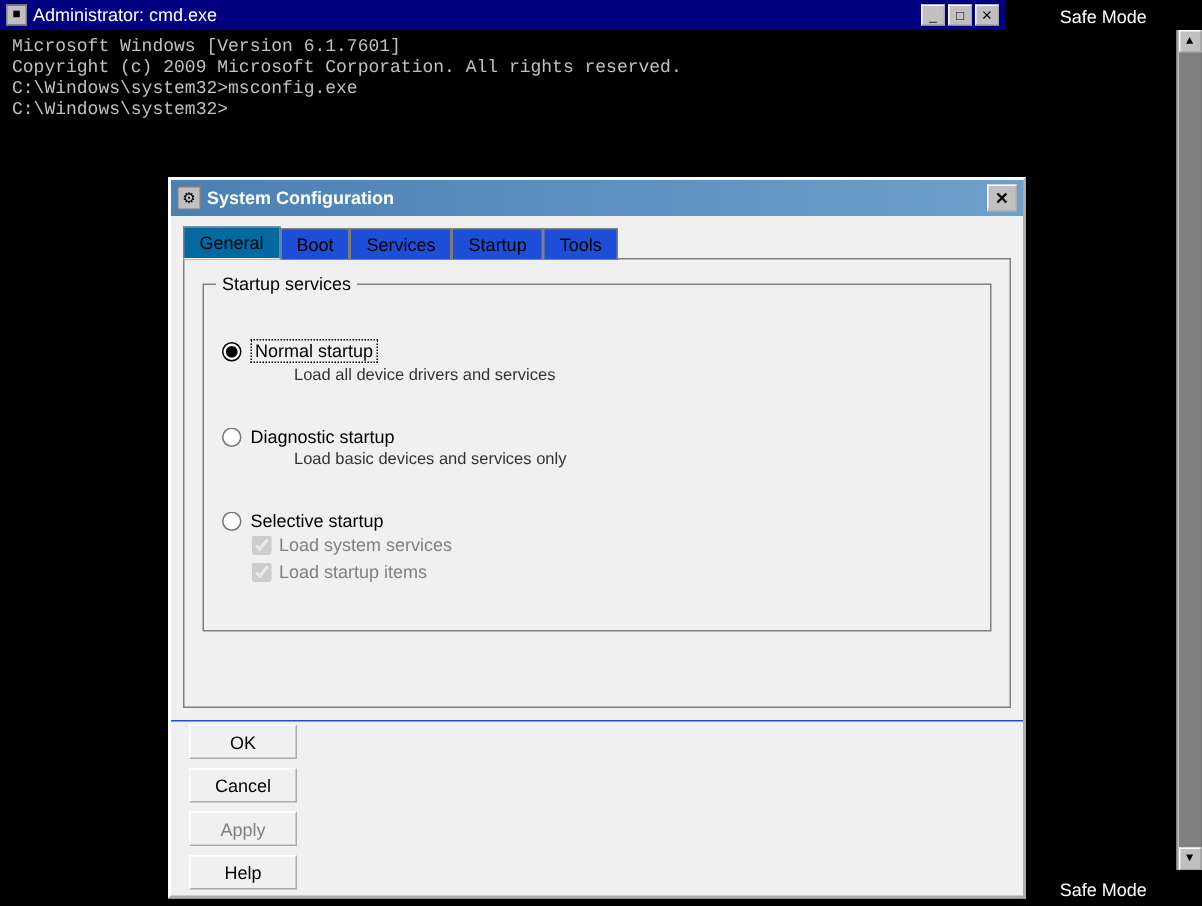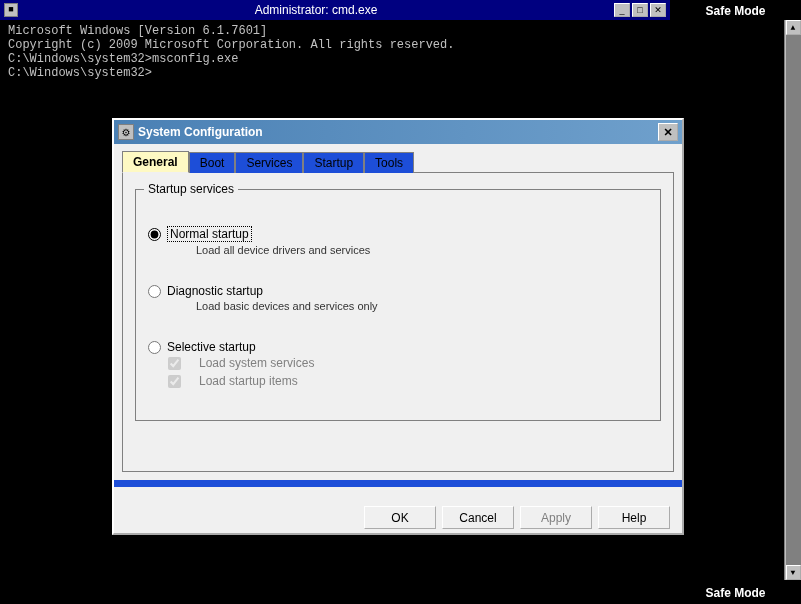--- a/index.html
+++ b/index.html
@@ -35,21 +35,20 @@
       border: 1px solid #808080;
       font-size: 9px;
       display: flex; align-items: center; justify-content: center;
       color: #000;
     }
     .cmd-titlebar-text {
       color: #fff;
       font-size: 12px;
       font-family: 'Segoe UI', Arial, sans-serif;
       flex: 1;
-      text-align: center;
     }
     .cmd-titlebar-btns {
       display: flex; gap: 2px;
     }
     .cmd-btn {
       width: 16px; height: 14px;
       background: #c0c0c0;
       border: 1px outset #fff;
       font-size: 9px;
       display: flex; align-items: center; justify-content: center;
@@ -78,21 +77,20 @@
       background: #808080;
     }
 
     
     .right-panel {
       position: absolute;
       top: 0; right: 0;
       width: 131px;
       height: 604px;
       background: #000;
-      font-weight: bold;
     }
     .right-safe-mode-top {
       color: #fff;
       font-family: Arial, sans-serif;
       font-size: 12px;
       text-align: center;
       padding: 4px 0;
     }
     .right-safe-mode-bottom {
       position: absolute;
@@ -180,24 +178,24 @@
       border: 1px solid #808080;
       border-bottom: none;
       cursor: pointer;
       font-size: 12px;
       font-family: 'Segoe UI', Arial, sans-serif;
       color: #000;
       position: relative;
       bottom: -1px;
     }
     .tab.active {
-      background: #fef9c3;
+      background: #0369a1;
       border-bottom: 1px solid #f0f0f0;
       z-index: 2;
-      font-weight: bold;
+      font-weight: normal;
     }
     .tab:first-child {
       border-left: 1px solid #808080;
     }
 
     
     .tab-content {
       border: 1px solid #808080;
       background: #f0f0f0;
       padding: 12px;
@@ -250,40 +248,41 @@
       font-size: 11px;
       color: #333;
       font-family: 'Segoe UI', Arial, sans-serif;
       padding-left: 28px;
     }
 
     
     .checkbox-row {
       display: flex;
       align-items: center;
-      gap: 18px;
+      gap: 5px;
       margin-bottom: 4px;
       margin-left: 20px;
     }
     .checkbox-input {
       width: 13px; height: 13px;
     }
     .checkbox-label {
       font-size: 12px;
       font-family: 'Segoe UI', Arial, sans-serif;
       color: #808080;
     }
 
     
     .dialog-buttons {
       display: flex;
       justify-content: flex-end;
       gap: 6px;
-      padding: 19px 12px 4px;
-      border-top: 7px solid #1d4ed8;
+      padding: 2px 12px 4px;
+      border-top: 1px solid #1d4ed8;
+      flex-direction: column;
     }
     .dlg-btn {
       width: 72px;
       height: 23px;
       background: #f0f0f0;
       border: 1px outset #fff;
       cursor: pointer;
       font-size: 12px;
       font-family: 'Segoe UI', Arial, sans-serif;
       display: flex;

